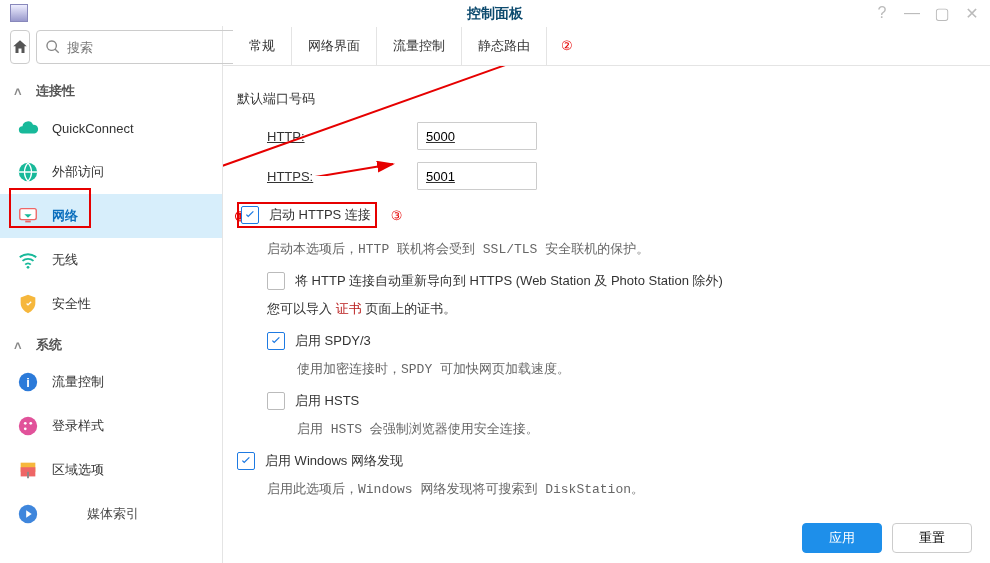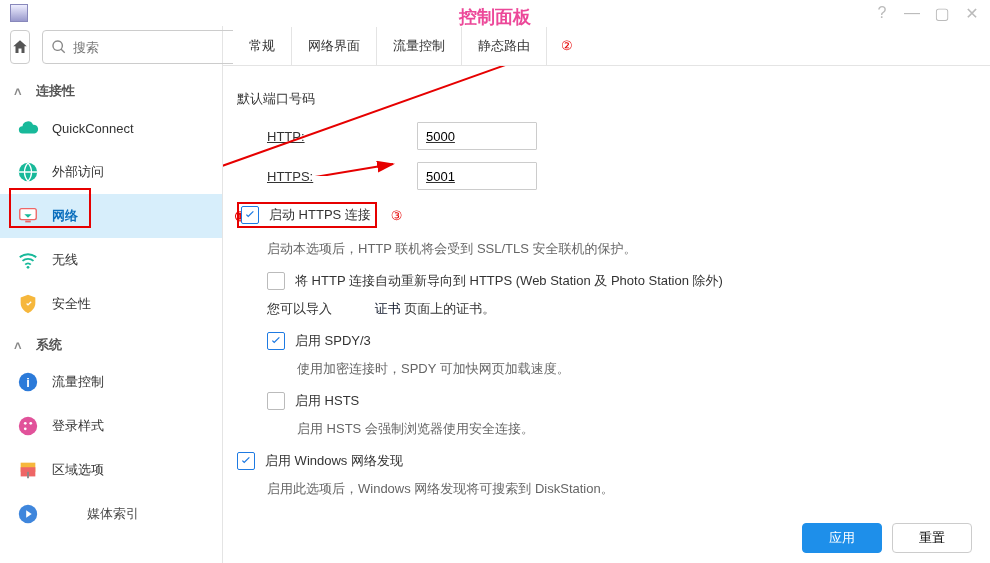--- a/index.html
+++ b/index.html
@@ -1,27 +1,27 @@
 <!DOCTYPE html>
 <html><head>
 <meta charset="utf-8">
 <style>
 * { box-sizing: border-box; margin: 0; padding: 0; font-family: "Microsoft YaHei", Arial, sans-serif; }
 html, body { width: 990px; height: 563px; overflow: hidden; background: #fff; }
 
 .titlebar { height: 26px; display: flex; align-items: center; padding: 0 10px; position: relative; }
 .titlebar-icon { width: 18px; height: 18px; background: linear-gradient(#eef, #99c); border: 1px solid #88b; margin-right: 8px; }
-.titlebar-title { color: #ec4899; font-weight: bold; font-size: 18px; position:absolute; left:50%; transform:translateX(-50%); top:5px;}
+.titlebar-title { color: #0c4a6e; font-weight: bold; font-size: 14px; position:absolute; left:50%; transform:translateX(-50%); top:5px;}
 .titlebar-controls { margin-left: auto; display: flex; gap: 14px; color: #bbb; font-size: 16px; }
 .titlebar-controls span { cursor: pointer; width:16px; text-align:center; }
 
 .main { display: flex; height: calc(563px - 26px); }
 
 .sidebar { width: 223px; border-right: 1px solid #e4e4e4; display: flex; flex-direction: column; padding-top:4px;}
-.sidebar-top { display: flex; gap: 12px; padding: 0 10px 8px 10px; }
+.sidebar-top { display: flex; gap: 6px; padding: 0 10px 8px 10px; }
 .home-btn { width: 34px; height: 34px; border: 1px solid #ccc; border-radius: 4px; background: #fff; display: flex; align-items: center; justify-content: center; cursor: pointer; }
 .home-btn svg { width: 18px; height: 18px; }
 .search-box { flex: 1; height: 34px; border: 1px solid #ccc; border-radius: 4px; display: flex; align-items: center; padding: 0 8px; color: #888; }
 .search-box svg { width: 16px; height: 16px; fill:#888; margin-right:6px;}
 .search-box input { border: none; outline: none; font-size: 13px; flex: 1; background: transparent; color:#333;}
 .group-header { display: flex; align-items: center; gap: 8px; padding: 10px 14px 6px 14px; color: #555; font-size: 13px; font-weight: bold; cursor: pointer; }
 .group-header .chev { color: #888; width:14px; display:inline-block; }
 .nav-item { display: flex; align-items: center; gap: 12px; padding: 10px 10px 10px 16px; font-size: 13px; color: #333; cursor: pointer; position: relative; }
 .nav-item.active { background: #d7eefb; color: #0a6ebd; font-weight:bold;}
 .nav-icon { width: 24px; height: 24px; border-radius: 5px; display: flex; align-items: center; justify-content: center; }
@@ -39,23 +39,23 @@
 .row { display: flex; align-items: center; margin-bottom: 12px; padding-left: 30px; text-decoration: underline; }
 .row .lbl { width: 150px; color:#333; }
 .row input[type="text"] { width: 120px; height: 28px; border: 1px solid #ccc; border-radius: 1px; padding: 0 8px; font-size: 13px; }
 .chk-row { display: flex; align-items: center; margin-bottom: 10px; text-align: right; }
 .chk { width: 18px; height: 18px; border: 1px solid #1e7ae2; border-radius: 2px; display: inline-flex; align-items: center; justify-content: center; margin-right: 10px; cursor: pointer; background:#fff;}
 .chk.unchecked { border-color: #bbb; }
 .chk svg { width: 14px; height: 14px; display:none; }
 .chk.checked svg { display:block; }
 .chk.checked { border-color:#1e7ae2;}
 .indent1 { padding-left: 30px; }
-.desc { color: #666; margin: 0 0 14px 0; padding-left: 60px; font-size:13px; }
+.desc { color: #666; margin: 0 0 14px 0; padding-left: 60px; font-size:13px;font-family:Liberation Mono, monospace; }
 .desc.d1 { padding-left: 30px; }
-.link { color: #0f172a; cursor: pointer; margin-left: 39px; }
+.link { color: #b91c1c; cursor: pointer; }
 .highlight-box { border: 2px solid #e60000; padding: 2px 4px 2px 2px; display: inline-flex; align-items: center; }
 
 .footer { position:absolute; bottom:0; right:0; left:12px; height:50px; display:flex; justify-content:flex-end; align-items:center; gap:10px; padding-right:18px; background:#fff;}
 .btn { min-width: 80px; height: 30px; border-radius: 4px; font-size: 13px; cursor: pointer; border: 1px solid #ccc; background: #fff; }
 .btn.primary { background: #1e8fea; color: #fff; border-color: #1e8fea; }
 
 
 .annot-layer { position:absolute; inset:0; pointer-events:none; z-index:1;}
 .sidebar-hl { position:absolute; border:2px solid #e60000; pointer-events:none;}
 </style>

